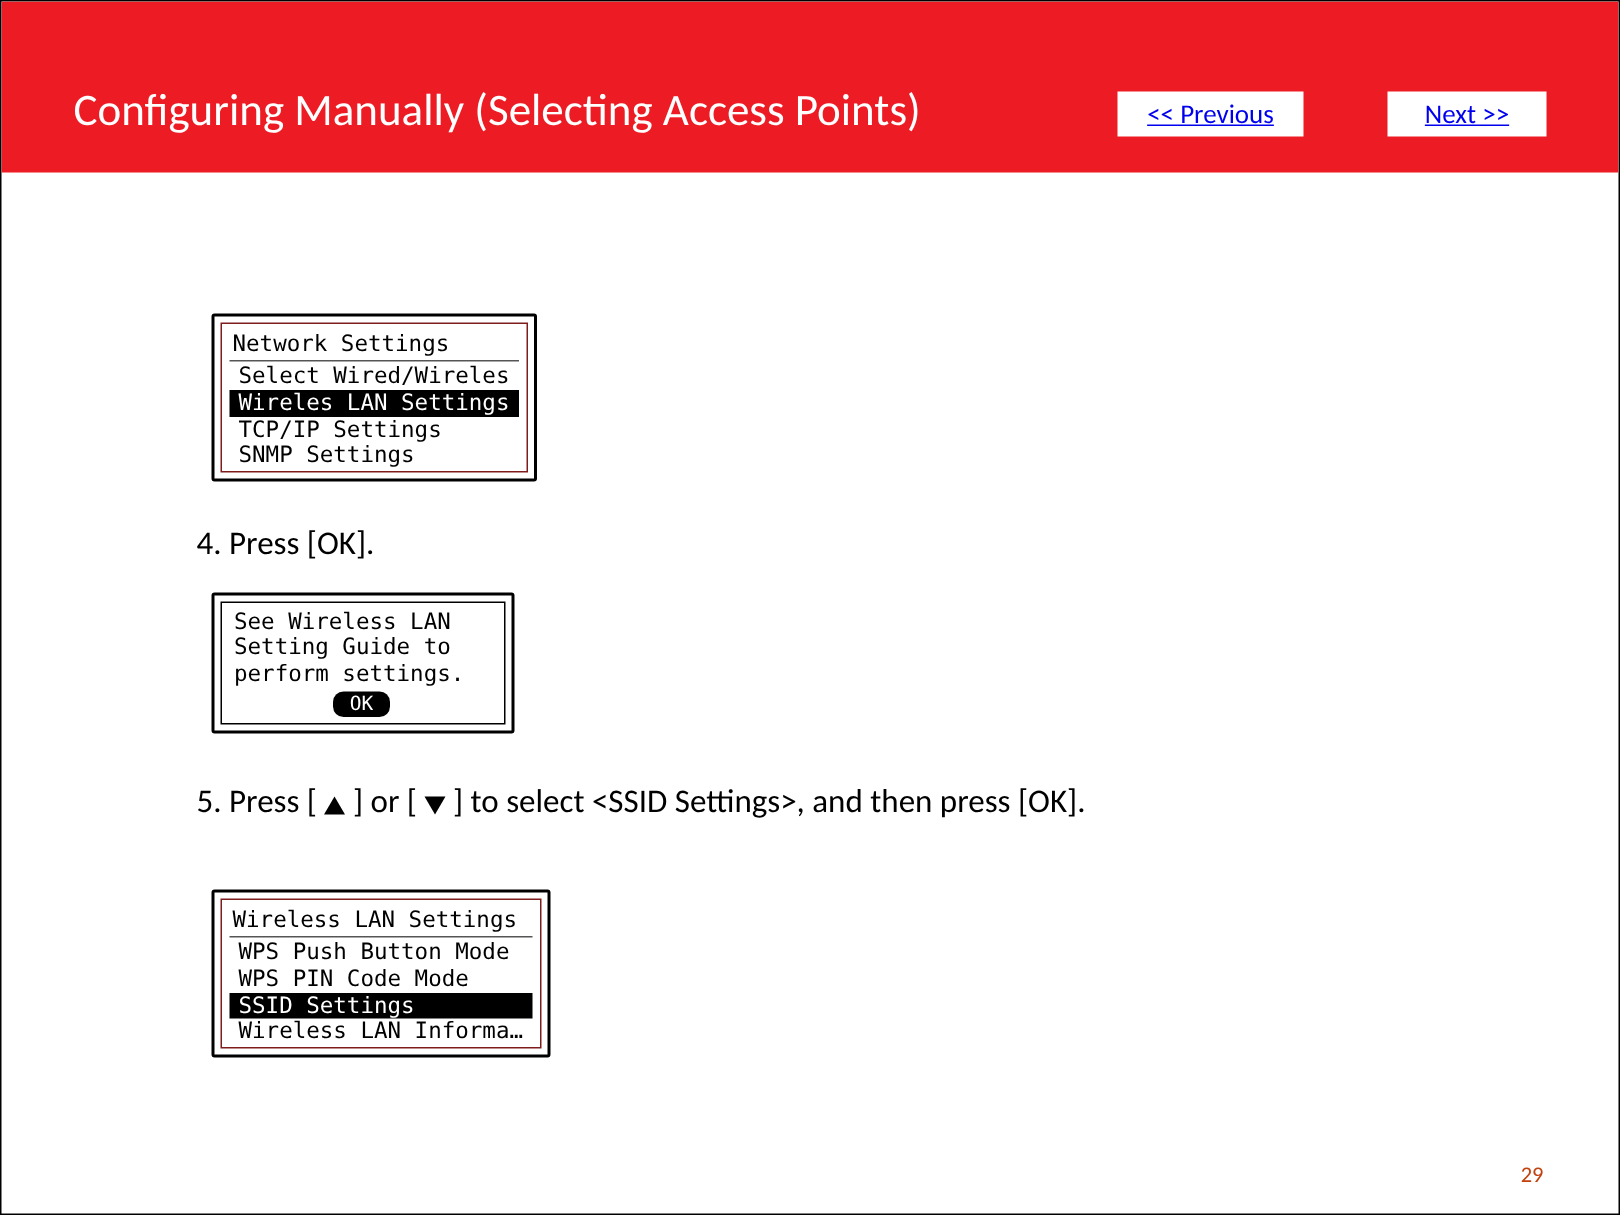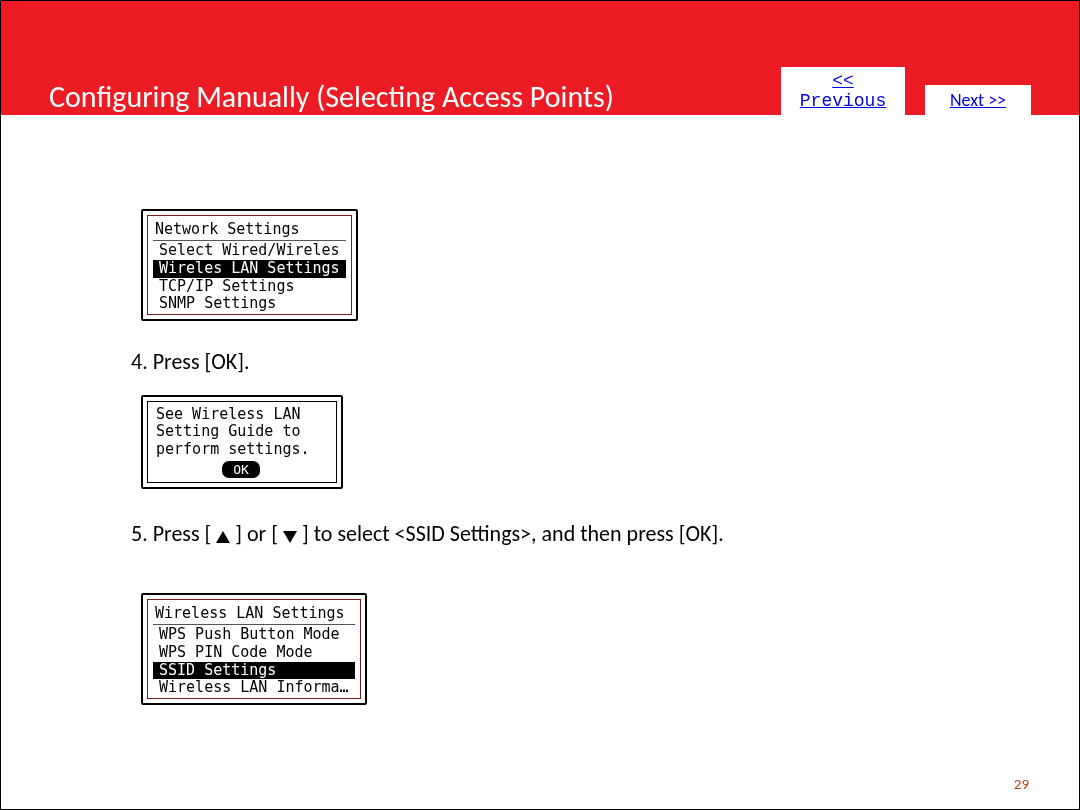--- a/index.html
+++ b/index.html
@@ -11,41 +11,41 @@
     font-family: "Segoe UI", Calibri, Arial, sans-serif;
     color: #000;
     position: relative;
     box-sizing: border-box;
     border: 1px solid #000;
   }
   .header {
     background: #ed1b23;
     height: 114px;
     display: flex;
-    align-items: flex-end;
+    align-items: center;
     padding: 30px 48px 0 48px;
     box-sizing: border-box;
   }
   .title {
     color: #fff;
     font-size: 30px;
     font-weight: 400;
     flex: 1;
   }
   .nav-btn {
     background: #fff;
     color: #0000ee;
     text-decoration: underline;
     font-size: 18px;
     padding: 4px 8px;
     text-align: center;
     cursor: pointer;
     margin-top: 6px;
   }
-  .nav-prev { width: 108px; margin-right: 20px; font-family: Liberation Mono, monospace; }
+  .nav-prev { width: 108px; margin-right: 56px; }
   .nav-next { width: 90px; }
 
   .content {
     padding: 90px 110px 0 130px;
     font-size: 22px;
     line-height: 1.35;
   }
   .step-line { margin: 0 0 14px 0; }
   .step-line .tri-up, .step-line .tri-down { vertical-align: -2px; }
 

